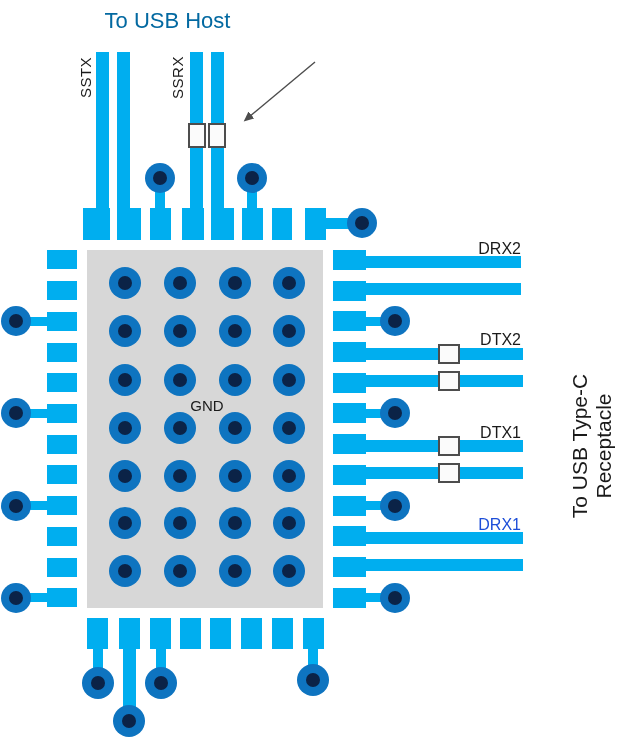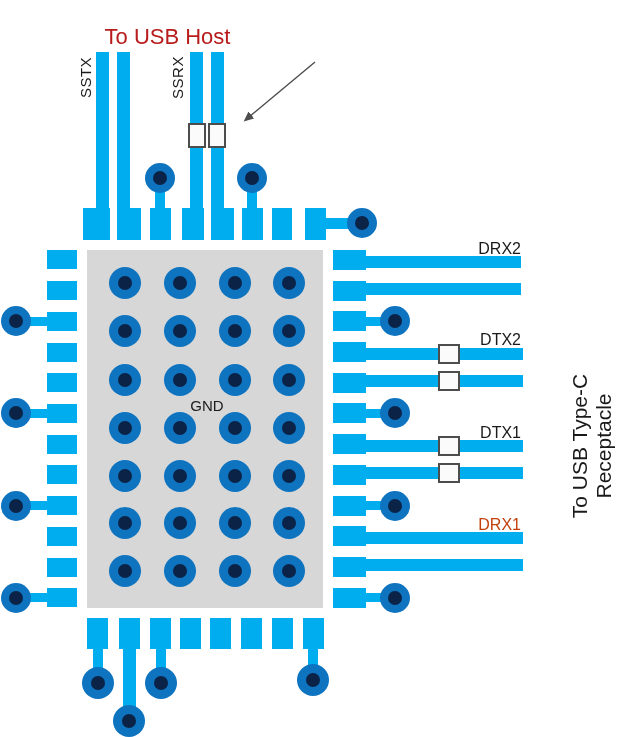--- a/index.html
+++ b/index.html
@@ -23,32 +23,32 @@
   .shape{position:absolute;z-index:2;}
   .via-core{position:absolute;border-radius:50%;}
 </style>
 </head>
 <body>
 
 <div id="stage" style="background: rgb(255, 255, 255);">
 
   <div class="chip" style="background: rgb(215, 215, 215);"></div>
 
-  <div class="lbl title" style="color: #b91c1c; margin-top: 16px;">To USB Host</div>
+  <div class="lbl title" style="color: #0369a1;">To USB Host</div>
 
   <div class="lbl vlabel sstx" style="color: rgb(26, 26, 26);">SSTX</div>
   <div class="lbl vlabel ssrx" style="color: rgb(26, 26, 26);">SSRX</div>
 
 
   <div class="lbl gnd" style="color: rgb(26, 26, 26);">GND</div>
 
   <div class="lbl siglabel drx2" style="color: rgb(26, 26, 26);">DRX2</div>
   <div class="lbl siglabel dtx2" style="color: rgb(26, 26, 26);">DTX2</div>
   <div class="lbl siglabel dtx1" style="color: rgb(26, 26, 26);">DTX1</div>
-  <div class="lbl siglabel drx1" style="color: #c2410c;">DRX1</div>
+  <div class="lbl siglabel drx1" style="color: #1d4ed8;">DRX1</div>
 
   <div class="lbl side" style="color: rgb(26, 26, 26);">
     <span>To USB Type-C</span><br>
     <span>Receptacle</span>
   </div>
 
   <svg id="arrow-overlay" width="622" height="737">
     <defs>
       <marker id="ah" markerUnits="userSpaceOnUse" markerWidth="11" markerHeight="10" refX="7" refY="4.5" orient="auto">
         <path d="M0,0 L10,4.5 L0,9 z" fill="#4d4d4d"></path>

